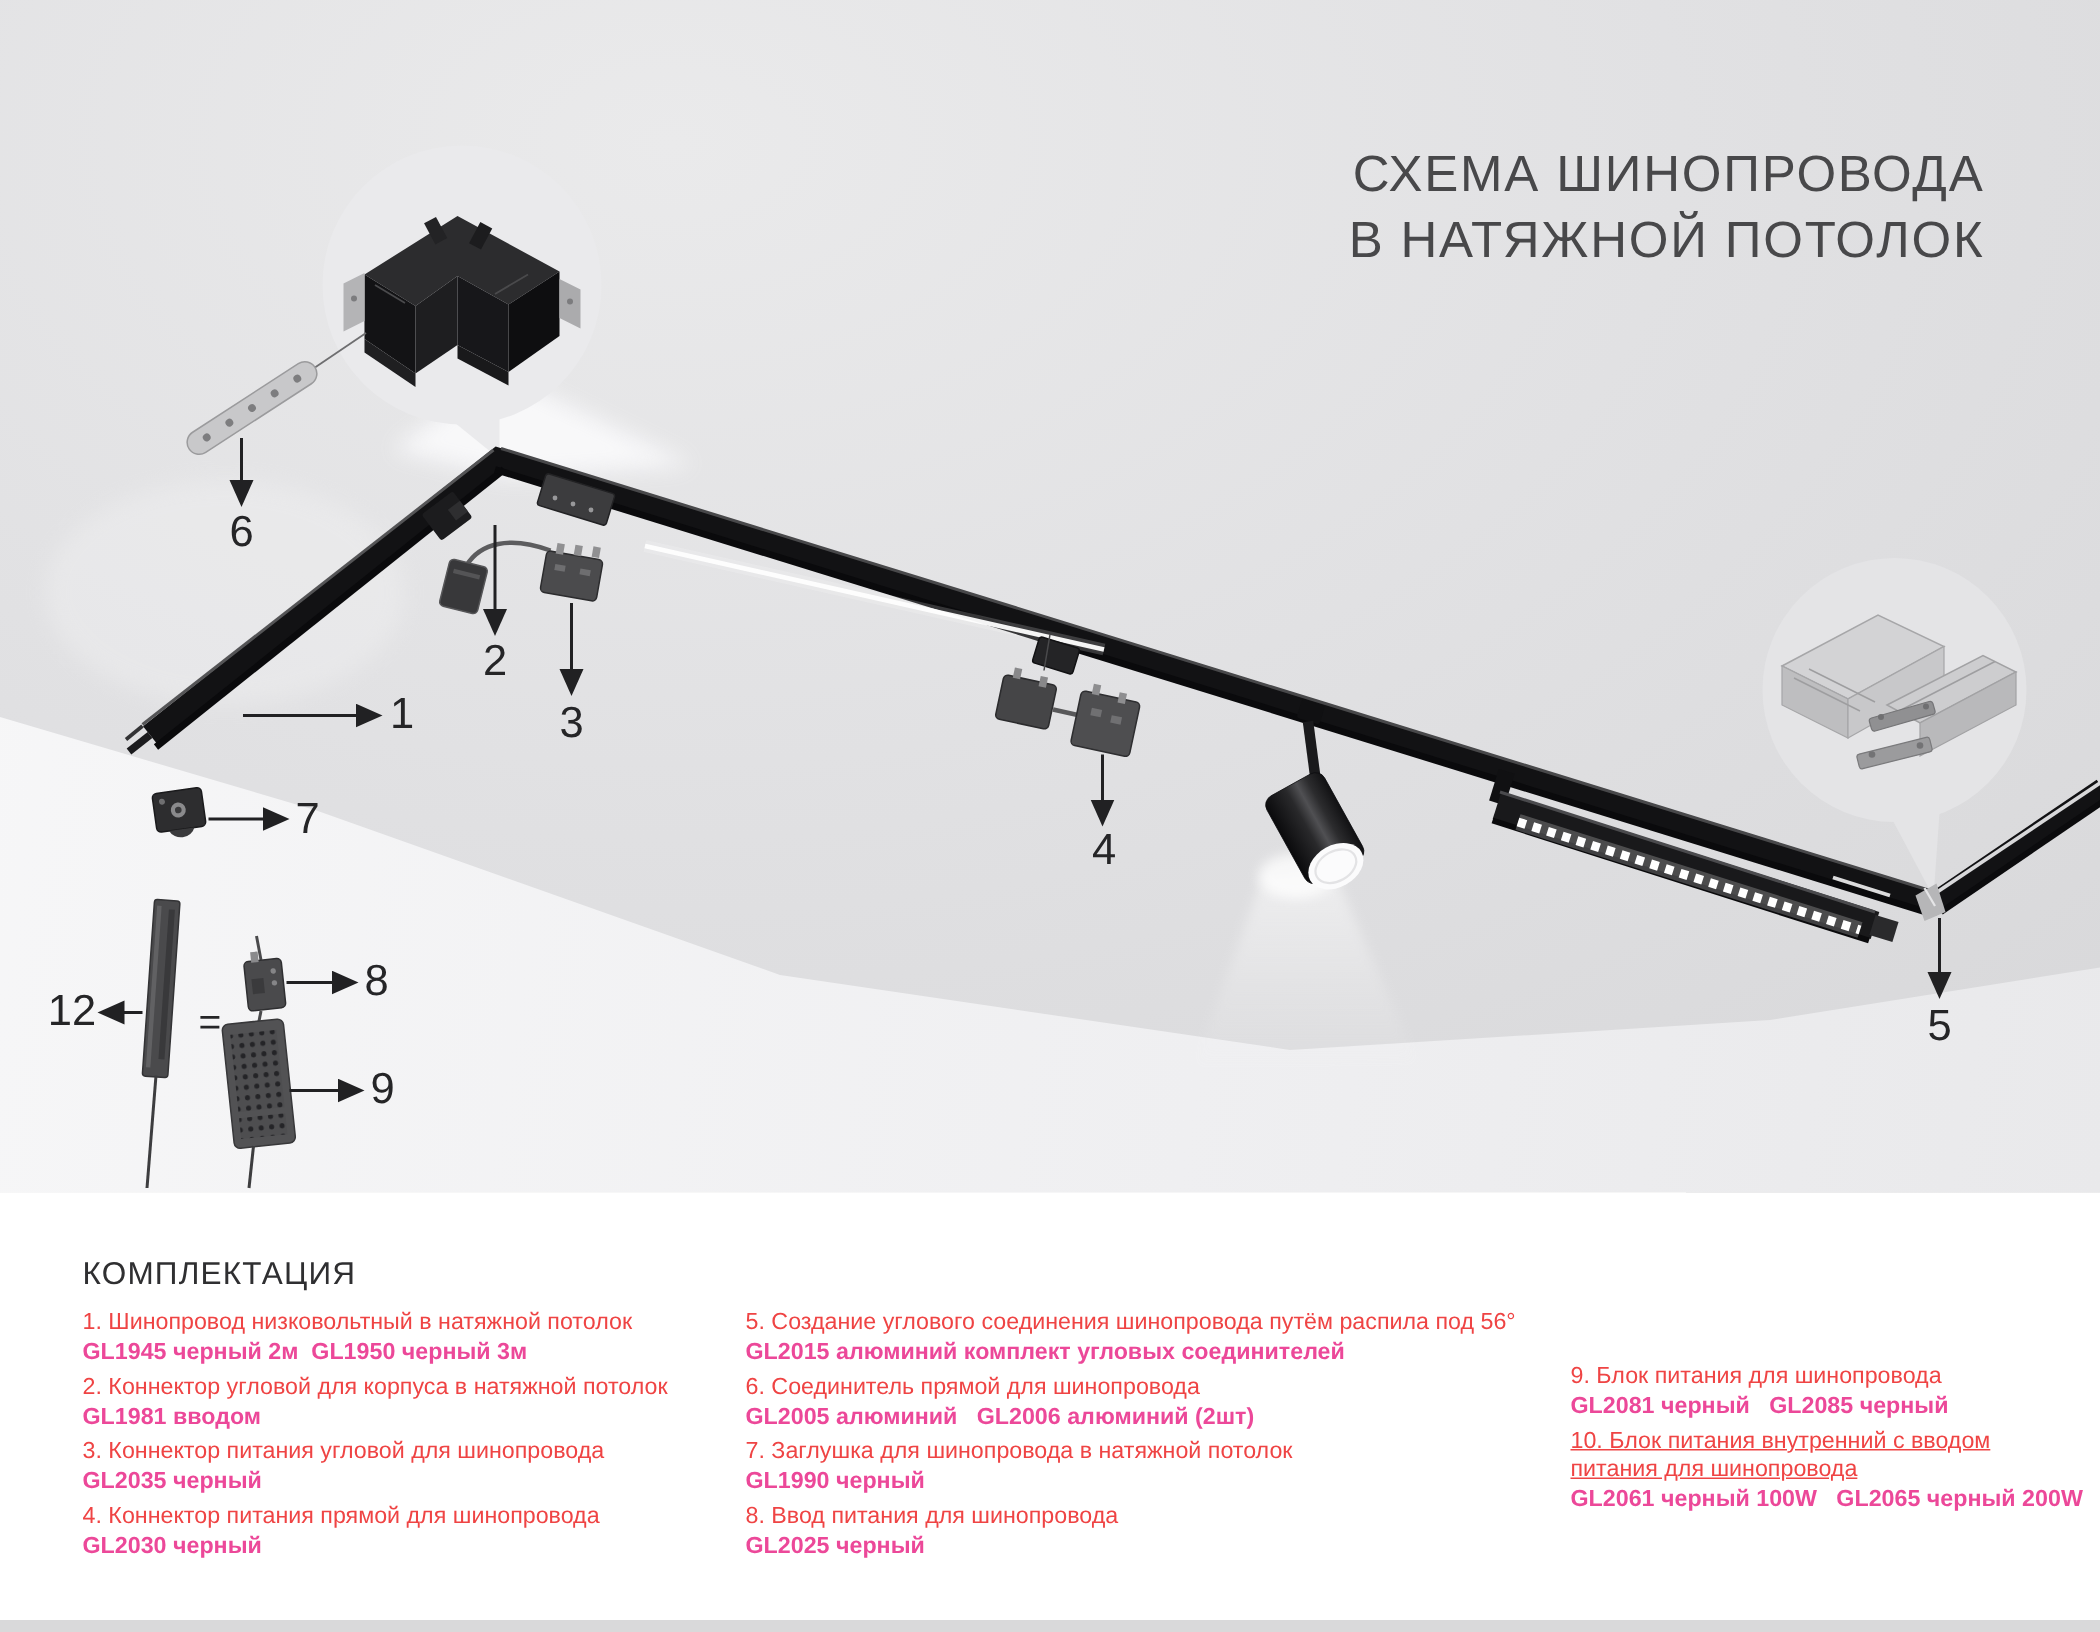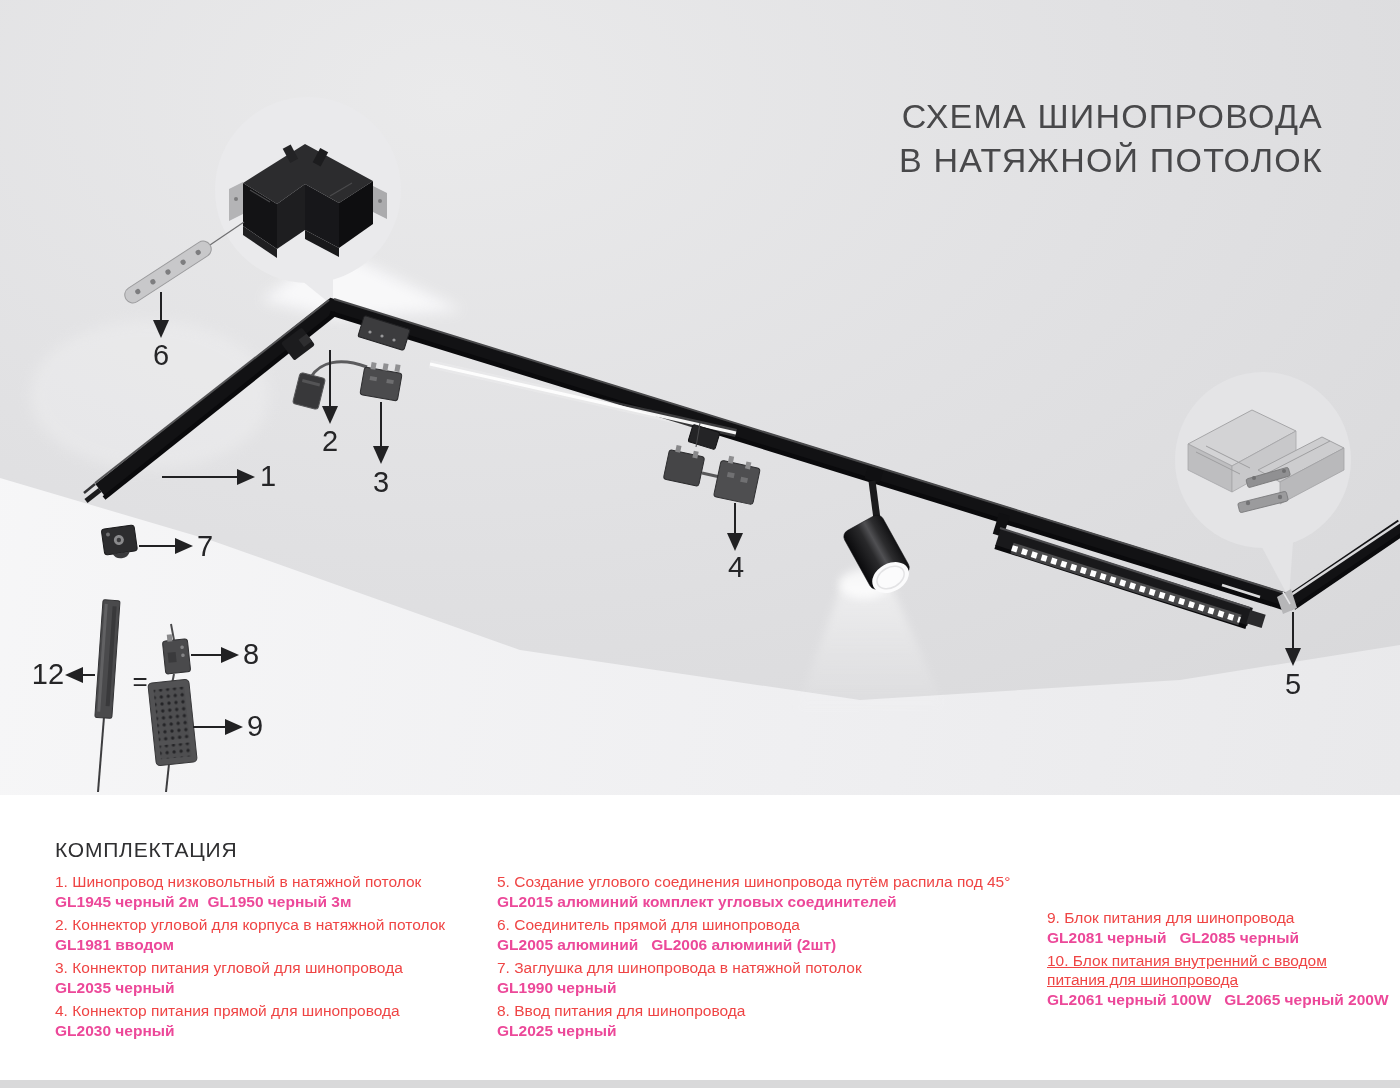--- a/index.html
+++ b/index.html
@@ -298,21 +298,21 @@
         <div class="codes">GL2035 черный</div>
       </div>
       <div class="item">
         <div class="desc">4. Коннектор питания прямой для шинопровода</div>
         <div class="codes">GL2030 черный</div>
       </div>
     </div>
 
     <div class="col col2">
       <div class="item">
-        <div class="desc">5. Создание углового соединения шинопровода путём распила под 45°</div>
+        <div class="desc">5. Создание углового соединения шинопровода путём распила под 56°</div>
         <div class="codes">GL2015 алюминий комплект угловых соединителей</div>
       </div>
       <div class="item">
         <div class="desc">6. Соединитель прямой для шинопровода</div>
         <div class="codes">GL2005 алюминий&nbsp;&nbsp;&nbsp;GL2006 алюминий (2шт)</div>
       </div>
       <div class="item">
         <div class="desc">7. Заглушка для шинопровода в натяжной потолок</div>
         <div class="codes">GL1990 черный</div>
       </div>

